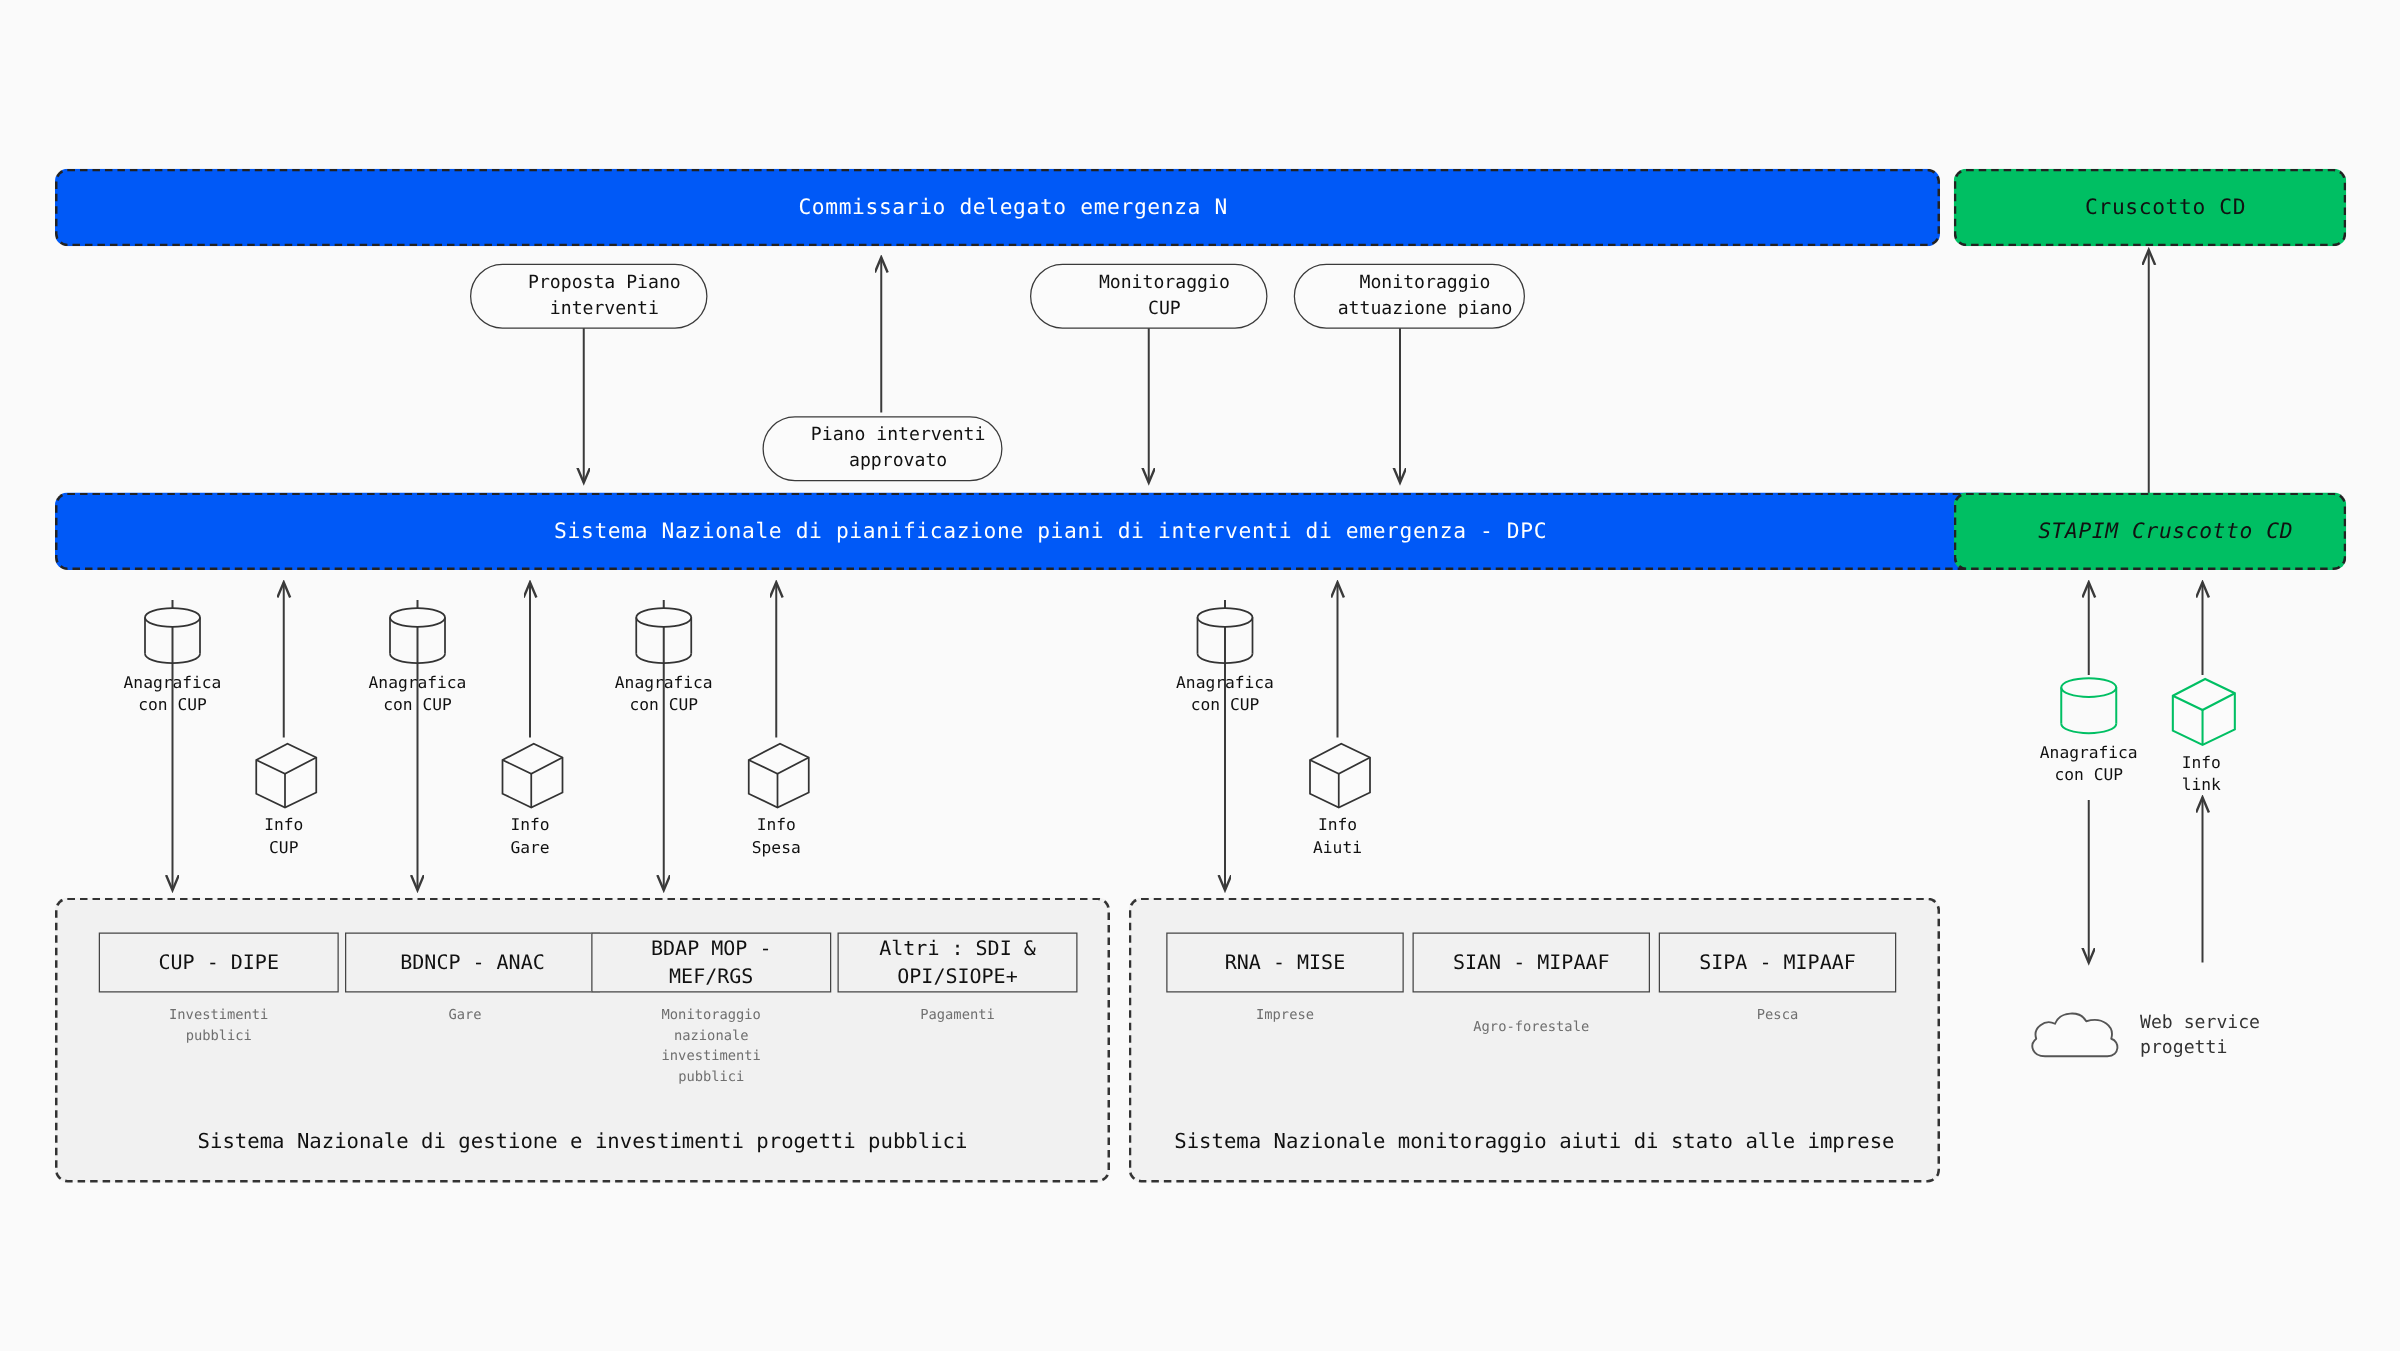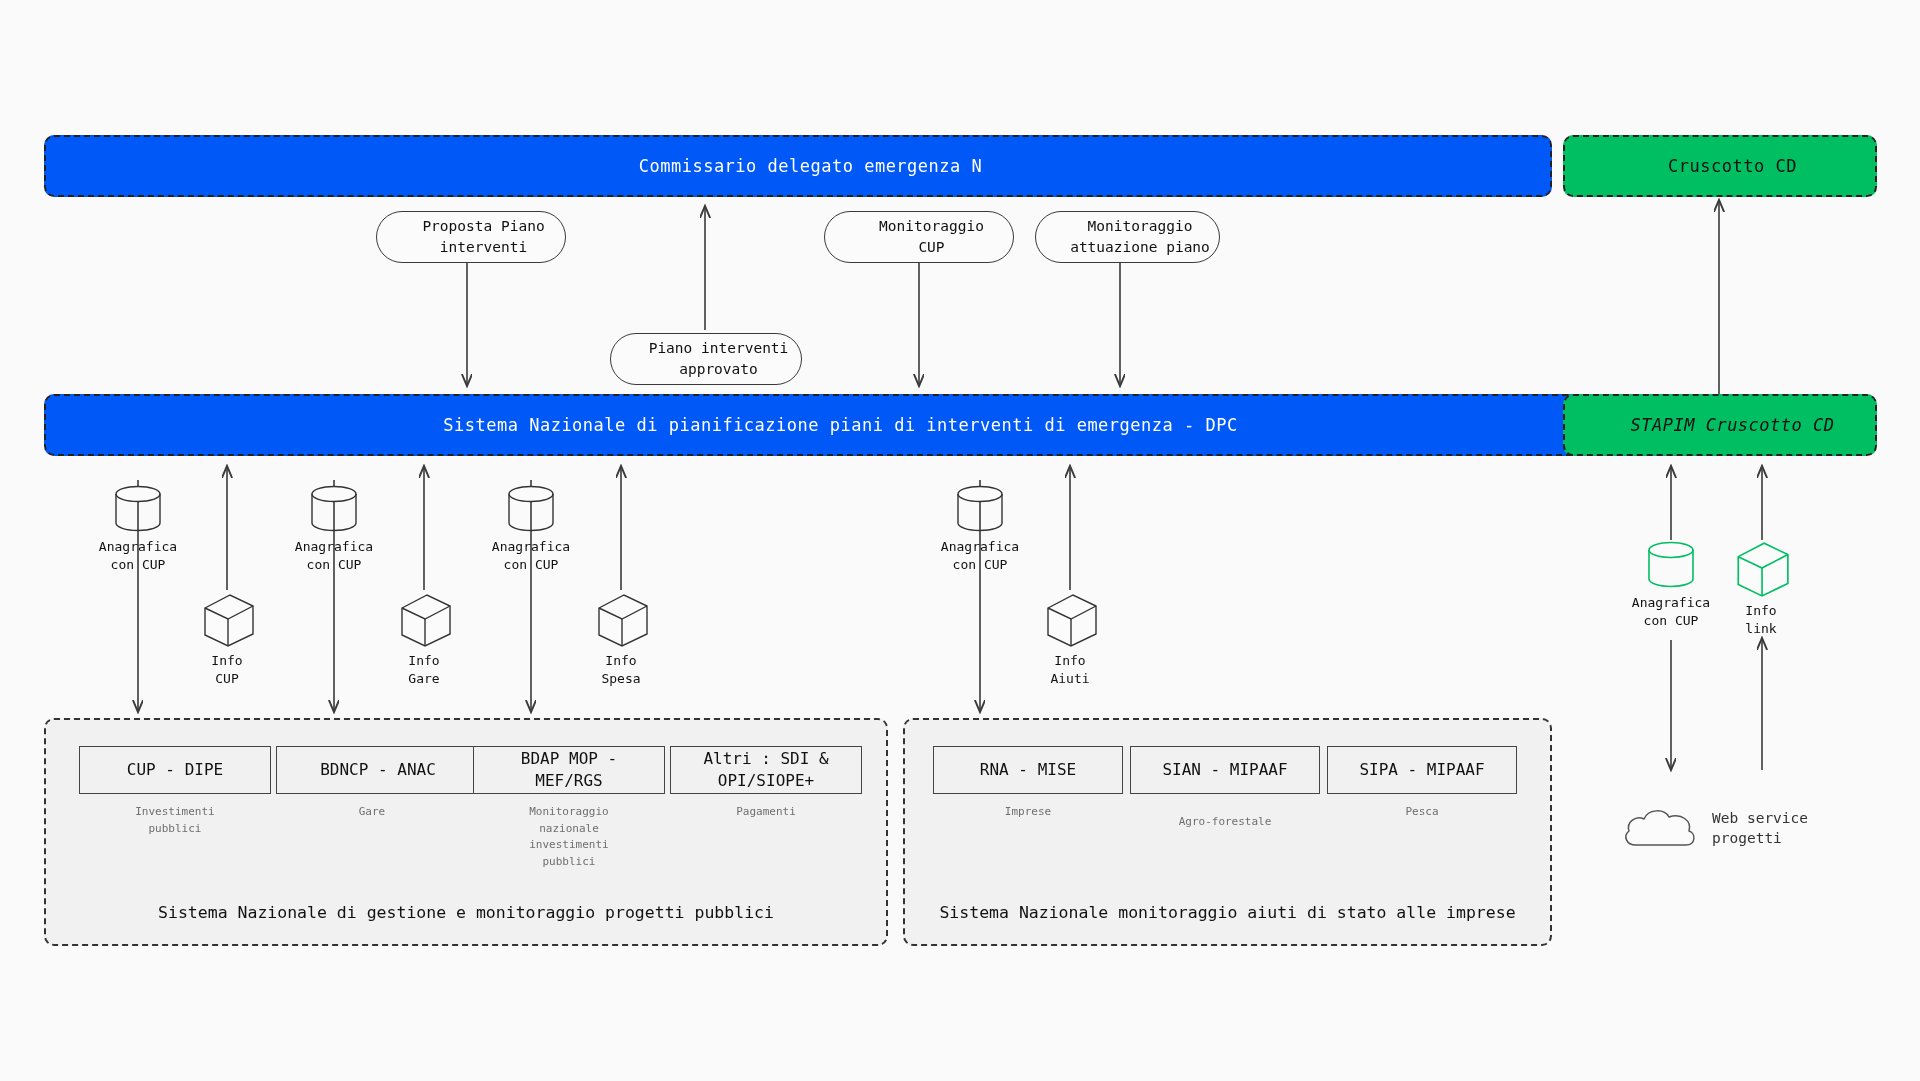--- a/index.html
+++ b/index.html
@@ -325,21 +325,21 @@
 MEF/RGS</div>
     <div class="syslabel" style="left:427px; top:84px; width:192px;">Monitoraggio
 nazionale
 investimenti
 pubblici</div>
 
     <div class="sysbox" style="left:624px; top:26px; width:192px; height:48px;">Altri : SDI &amp;
 OPI/SIOPE+</div>
     <div class="syslabel" style="left:624px; top:84px; width:192px;">Pagamenti</div>
 
-    <div class="group-caption" style="bottom:22px;">Sistema Nazionale di gestione e monitoraggio progetti pubblici</div>
+    <div class="group-caption" style="bottom:22px;">Sistema Nazionale di gestione e investimenti progetti pubblici</div>
   </div>
 
   <div class="node group" style="left:903px; top:718px; width:649px; height:228px;">
 
     <div class="sysbox" style="left:28px; top:26px; width:190px; height:48px;">RNA - MISE</div>
     <div class="syslabel" style="left:28px; top:84px; width:190px;">Imprese</div>
 
     <div class="sysbox" style="left:225px; top:26px; width:190px; height:48px;">SIAN - MIPAAF</div>
     <div class="syslabel" style="left:225px; top:84px; width:190px;margin-top:10px;">Agro-forestale</div>
 

